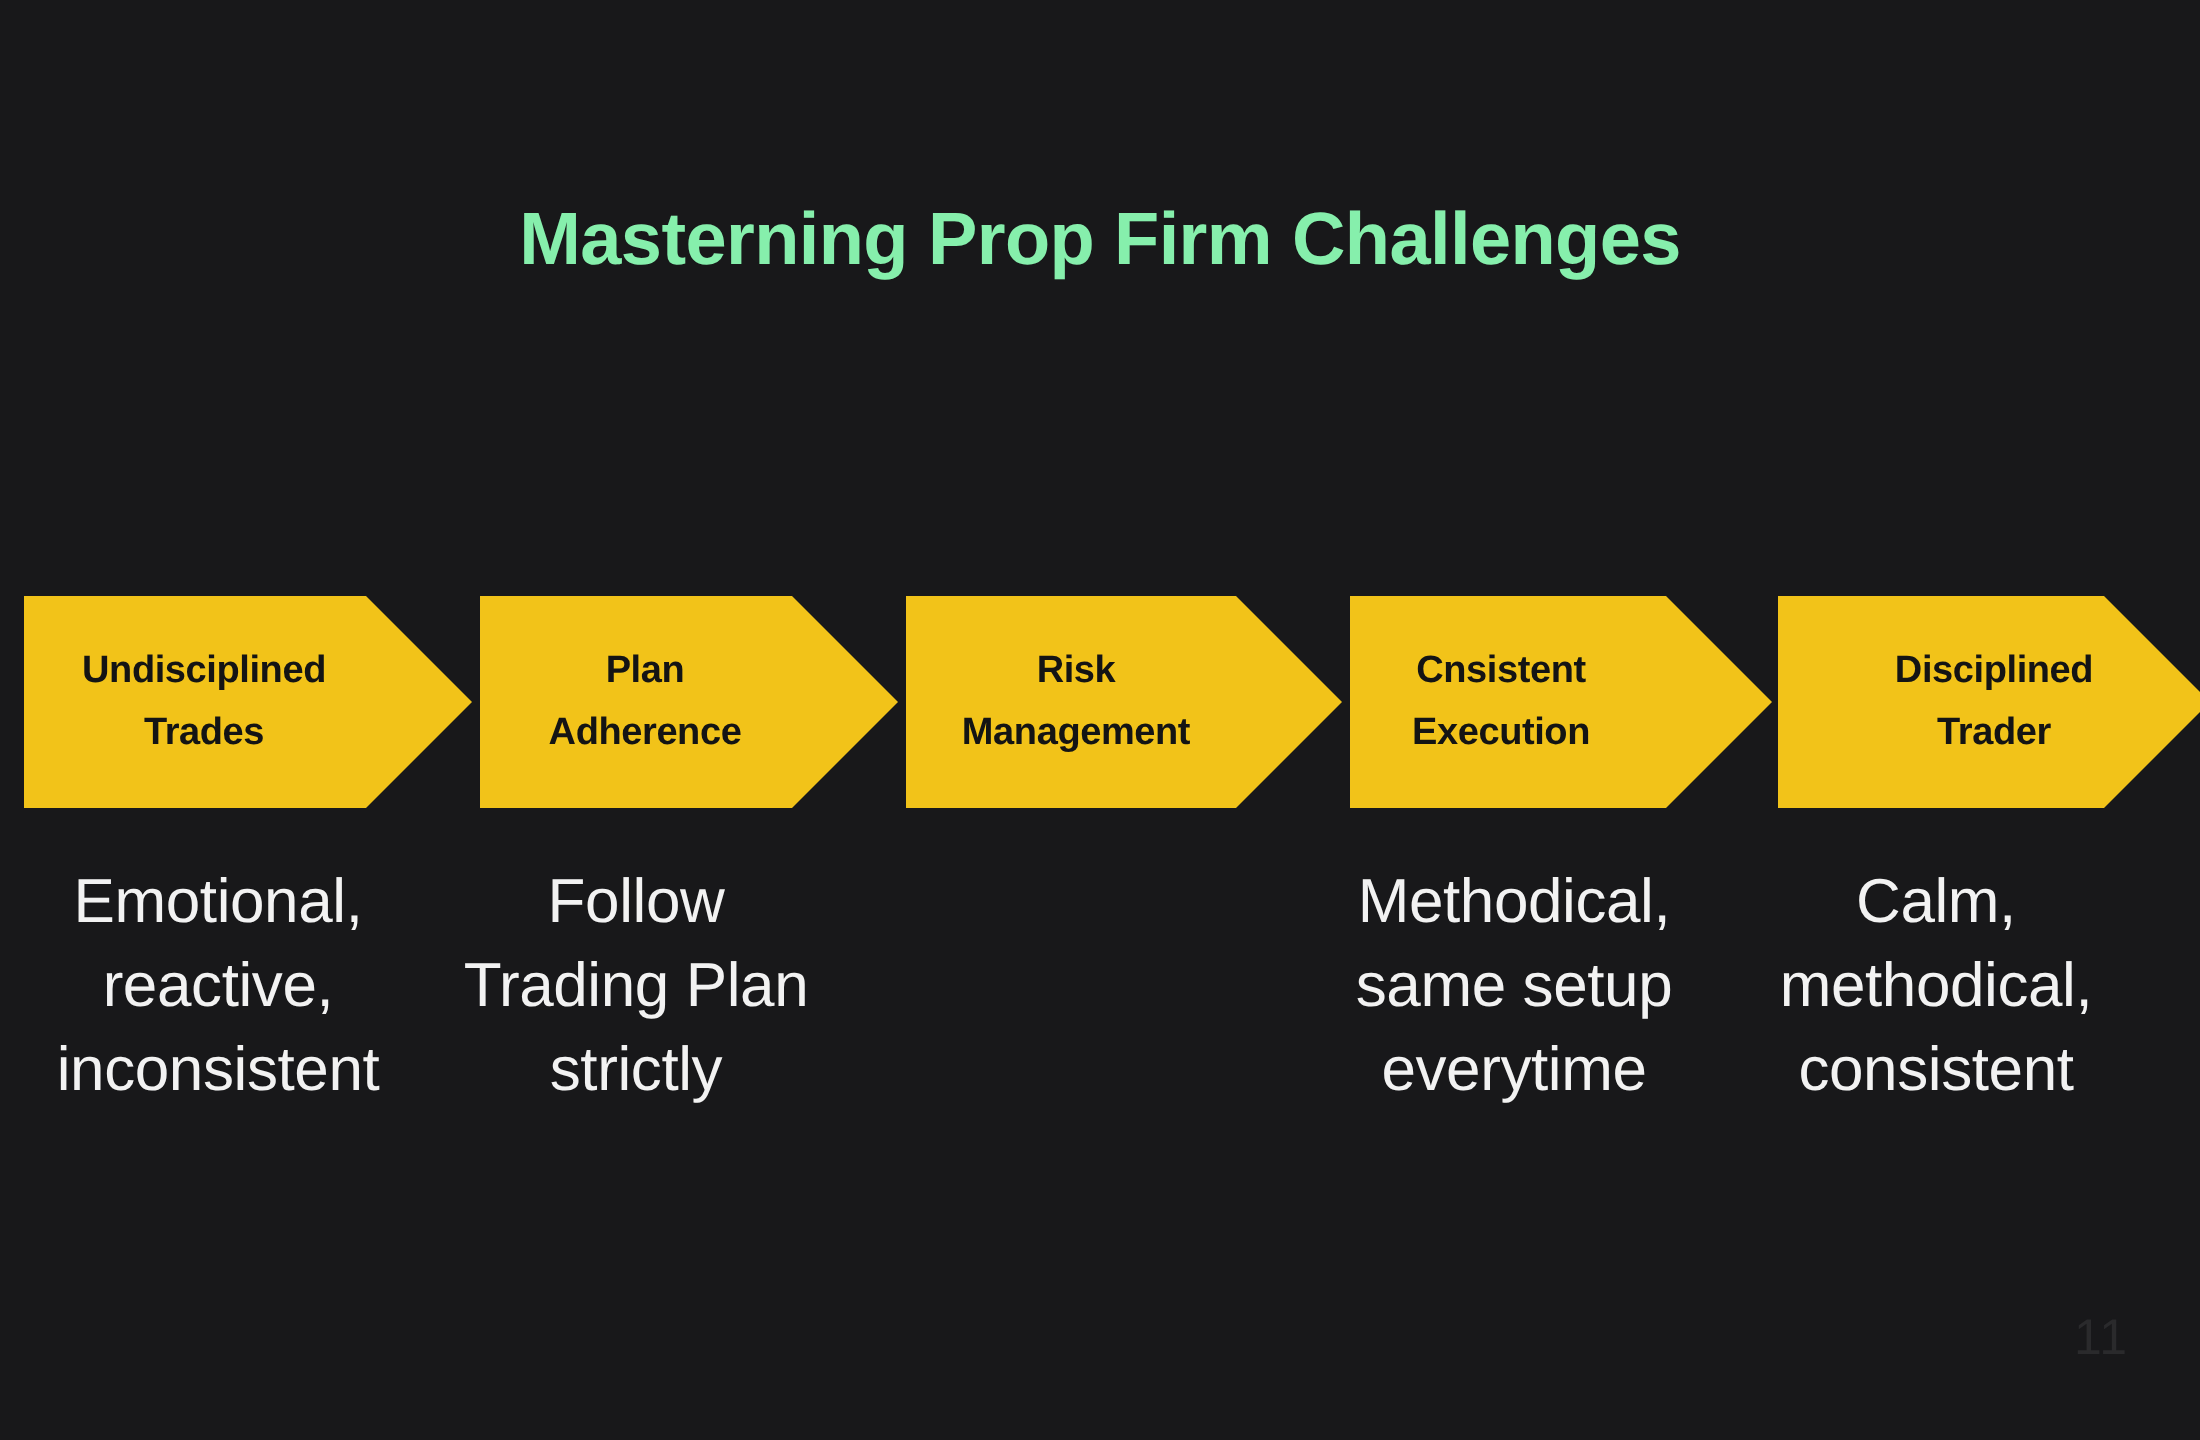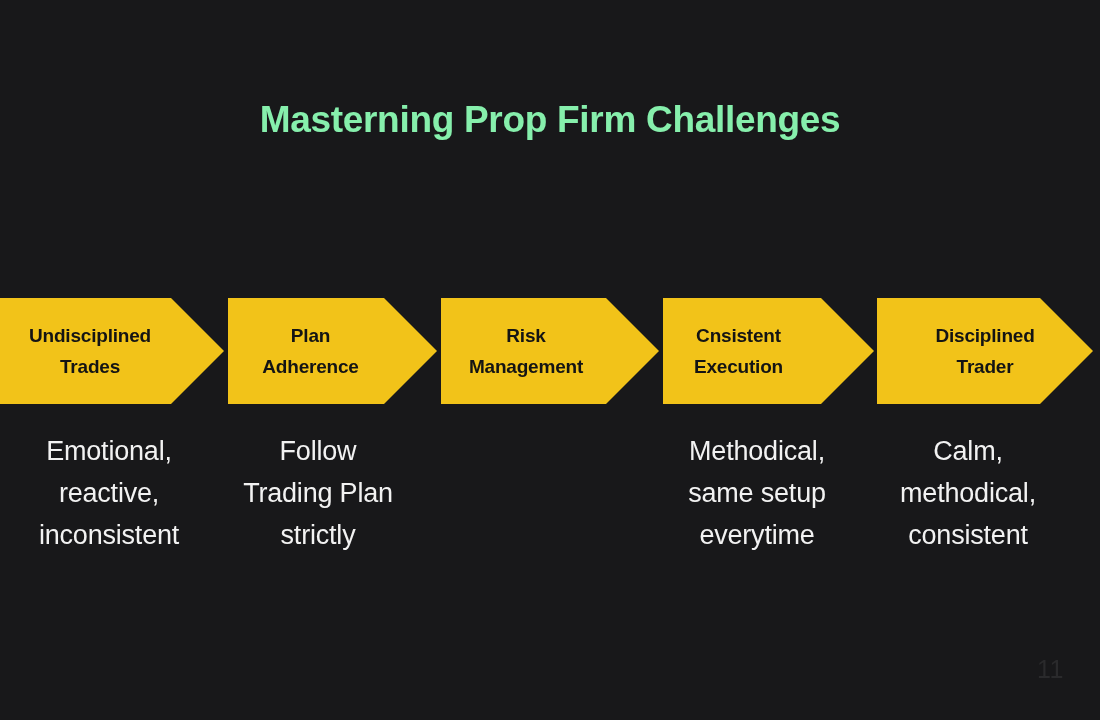--- a/index.html
+++ b/index.html
@@ -33,21 +33,21 @@
     font-size: 37px;
     font-weight: bold;
     letter-spacing: -0.3px;
     white-space: nowrap;
   }
 
   
   .flow {
     position: absolute;
     top: 298px;
-    left: 0;
+    left: 12px;
     width: 1020px;
     height: 106px;
   }
 
   .chevron {
     position: absolute;
     top: 0;
     height: 106px;
     background: #f2c319;
     display: flex;
@@ -106,21 +106,21 @@
     top: 430px;
     left: 0;
     width: 1100px;
     height: 130px;
   }
 
   .caption {
     position: absolute;
     top: 0;
     color: #f2f2f2;
-    font-size: 27px;
+    font-size: 31px;
     font-weight: 300;
     line-height: 42px;
     text-align: center;
     white-space: pre-line;
     letter-spacing: -0.2px;
   }
 
   .cap-0 { left: 0px;   width: 218px; }
   .cap-1 { left: 223px; width: 190px; }
   .cap-2 { left: 428px; width: 240px; }

